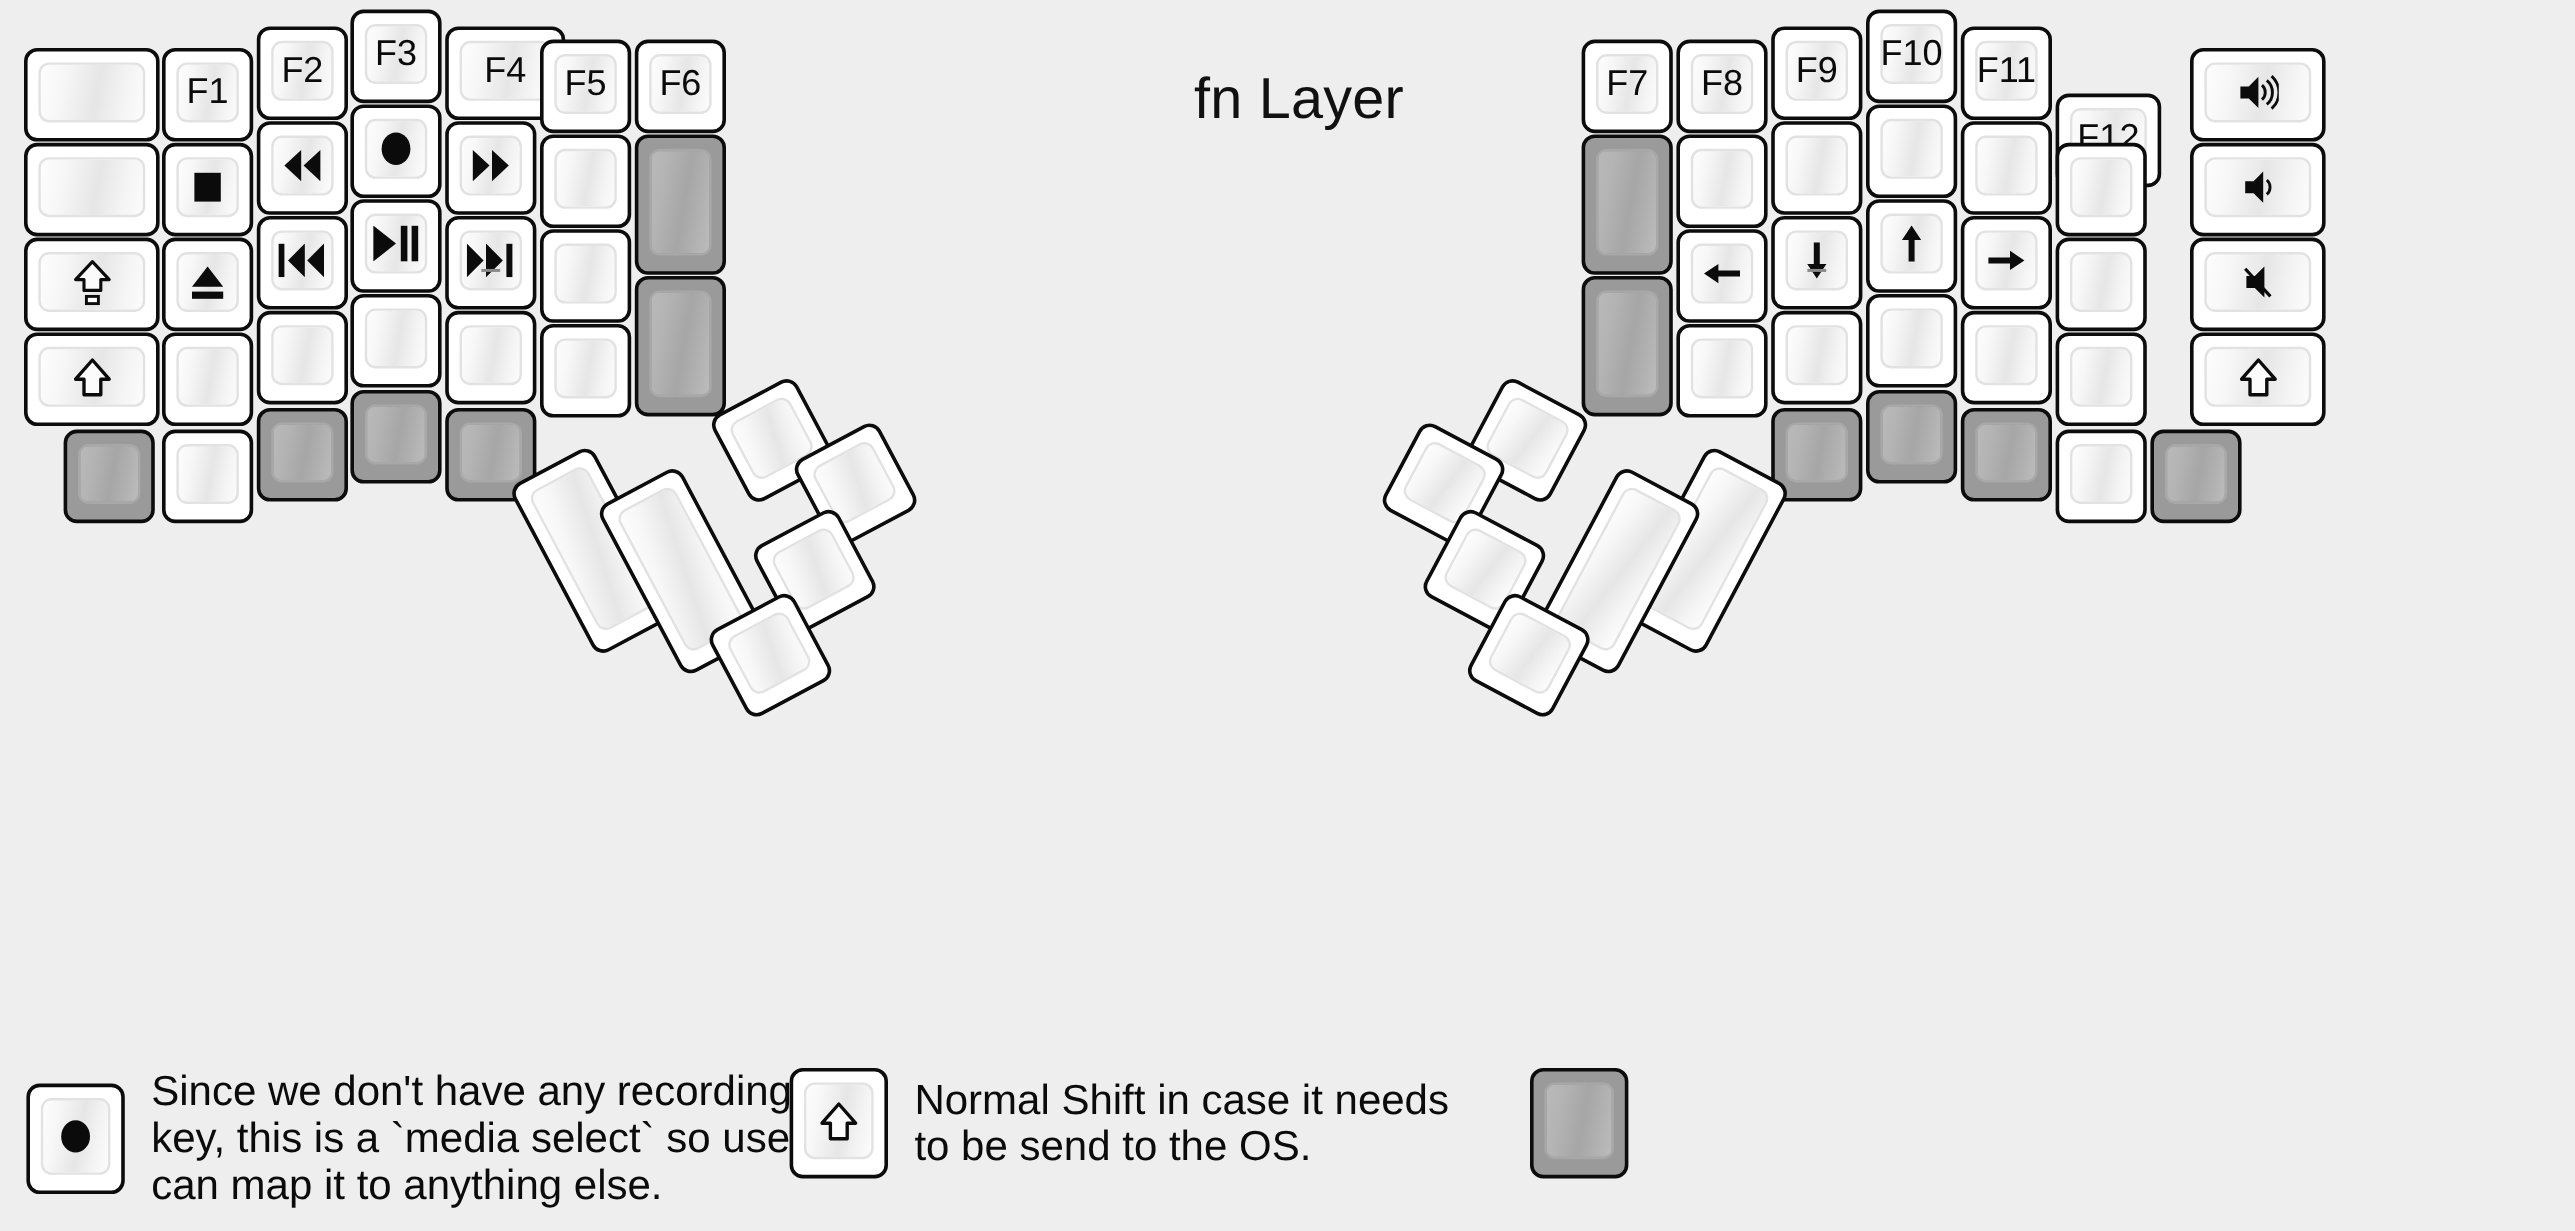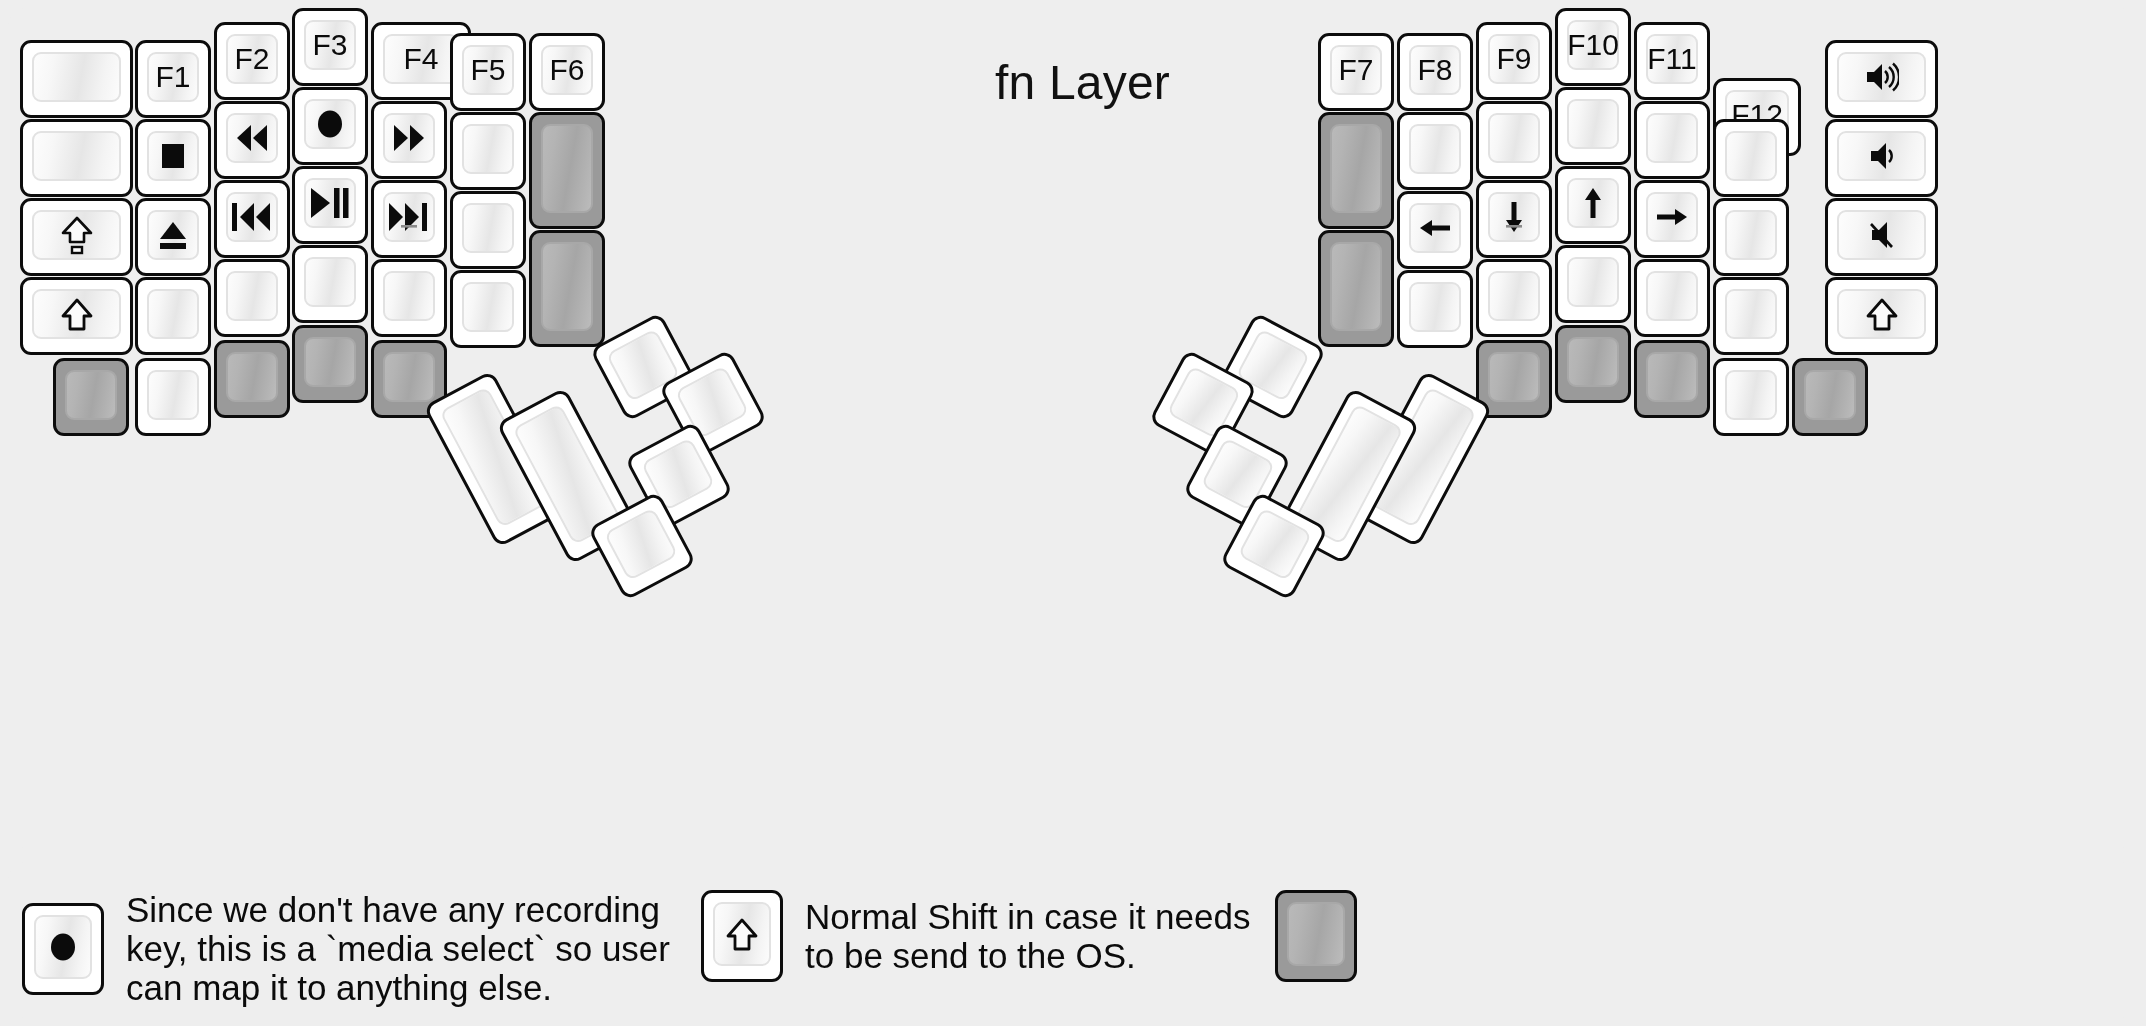--- a/index.html
+++ b/index.html
@@ -612,21 +612,21 @@
                   </svg>
                 </span>
               </div>
             </div>
           </div>
         </div>
         <div class="legend-text">Since we don't have any recording
 key, this is a `media select` so user
 can map it to anything else.</div>
       </div>
-      <div class="legend-item" style="left: 673px; top: 890px; padding-left: 28px;">
+      <div class="legend-item" style="left: 630px; top: 890px; padding-left: 28px;">
         <div class="legend-key">
           <div class="key" style="left: 0px; top: 0px; width: 82px; height: 92px; position: absolute;">
             <div class="shell">
               <div class="cap">
                 <span class="glyph">
                   <svg width="32" height="33" viewBox="0 0 32 33">
                     <path d="M16 2 L30 18 L23 18 L23 31 L9 31 L9 18 L2 18 Z" fill="#fbfbfb" stroke="#0b0b0b" stroke-width="2.8" stroke-linejoin="round"></path>
                   </svg>
                 </span>
               </div>

